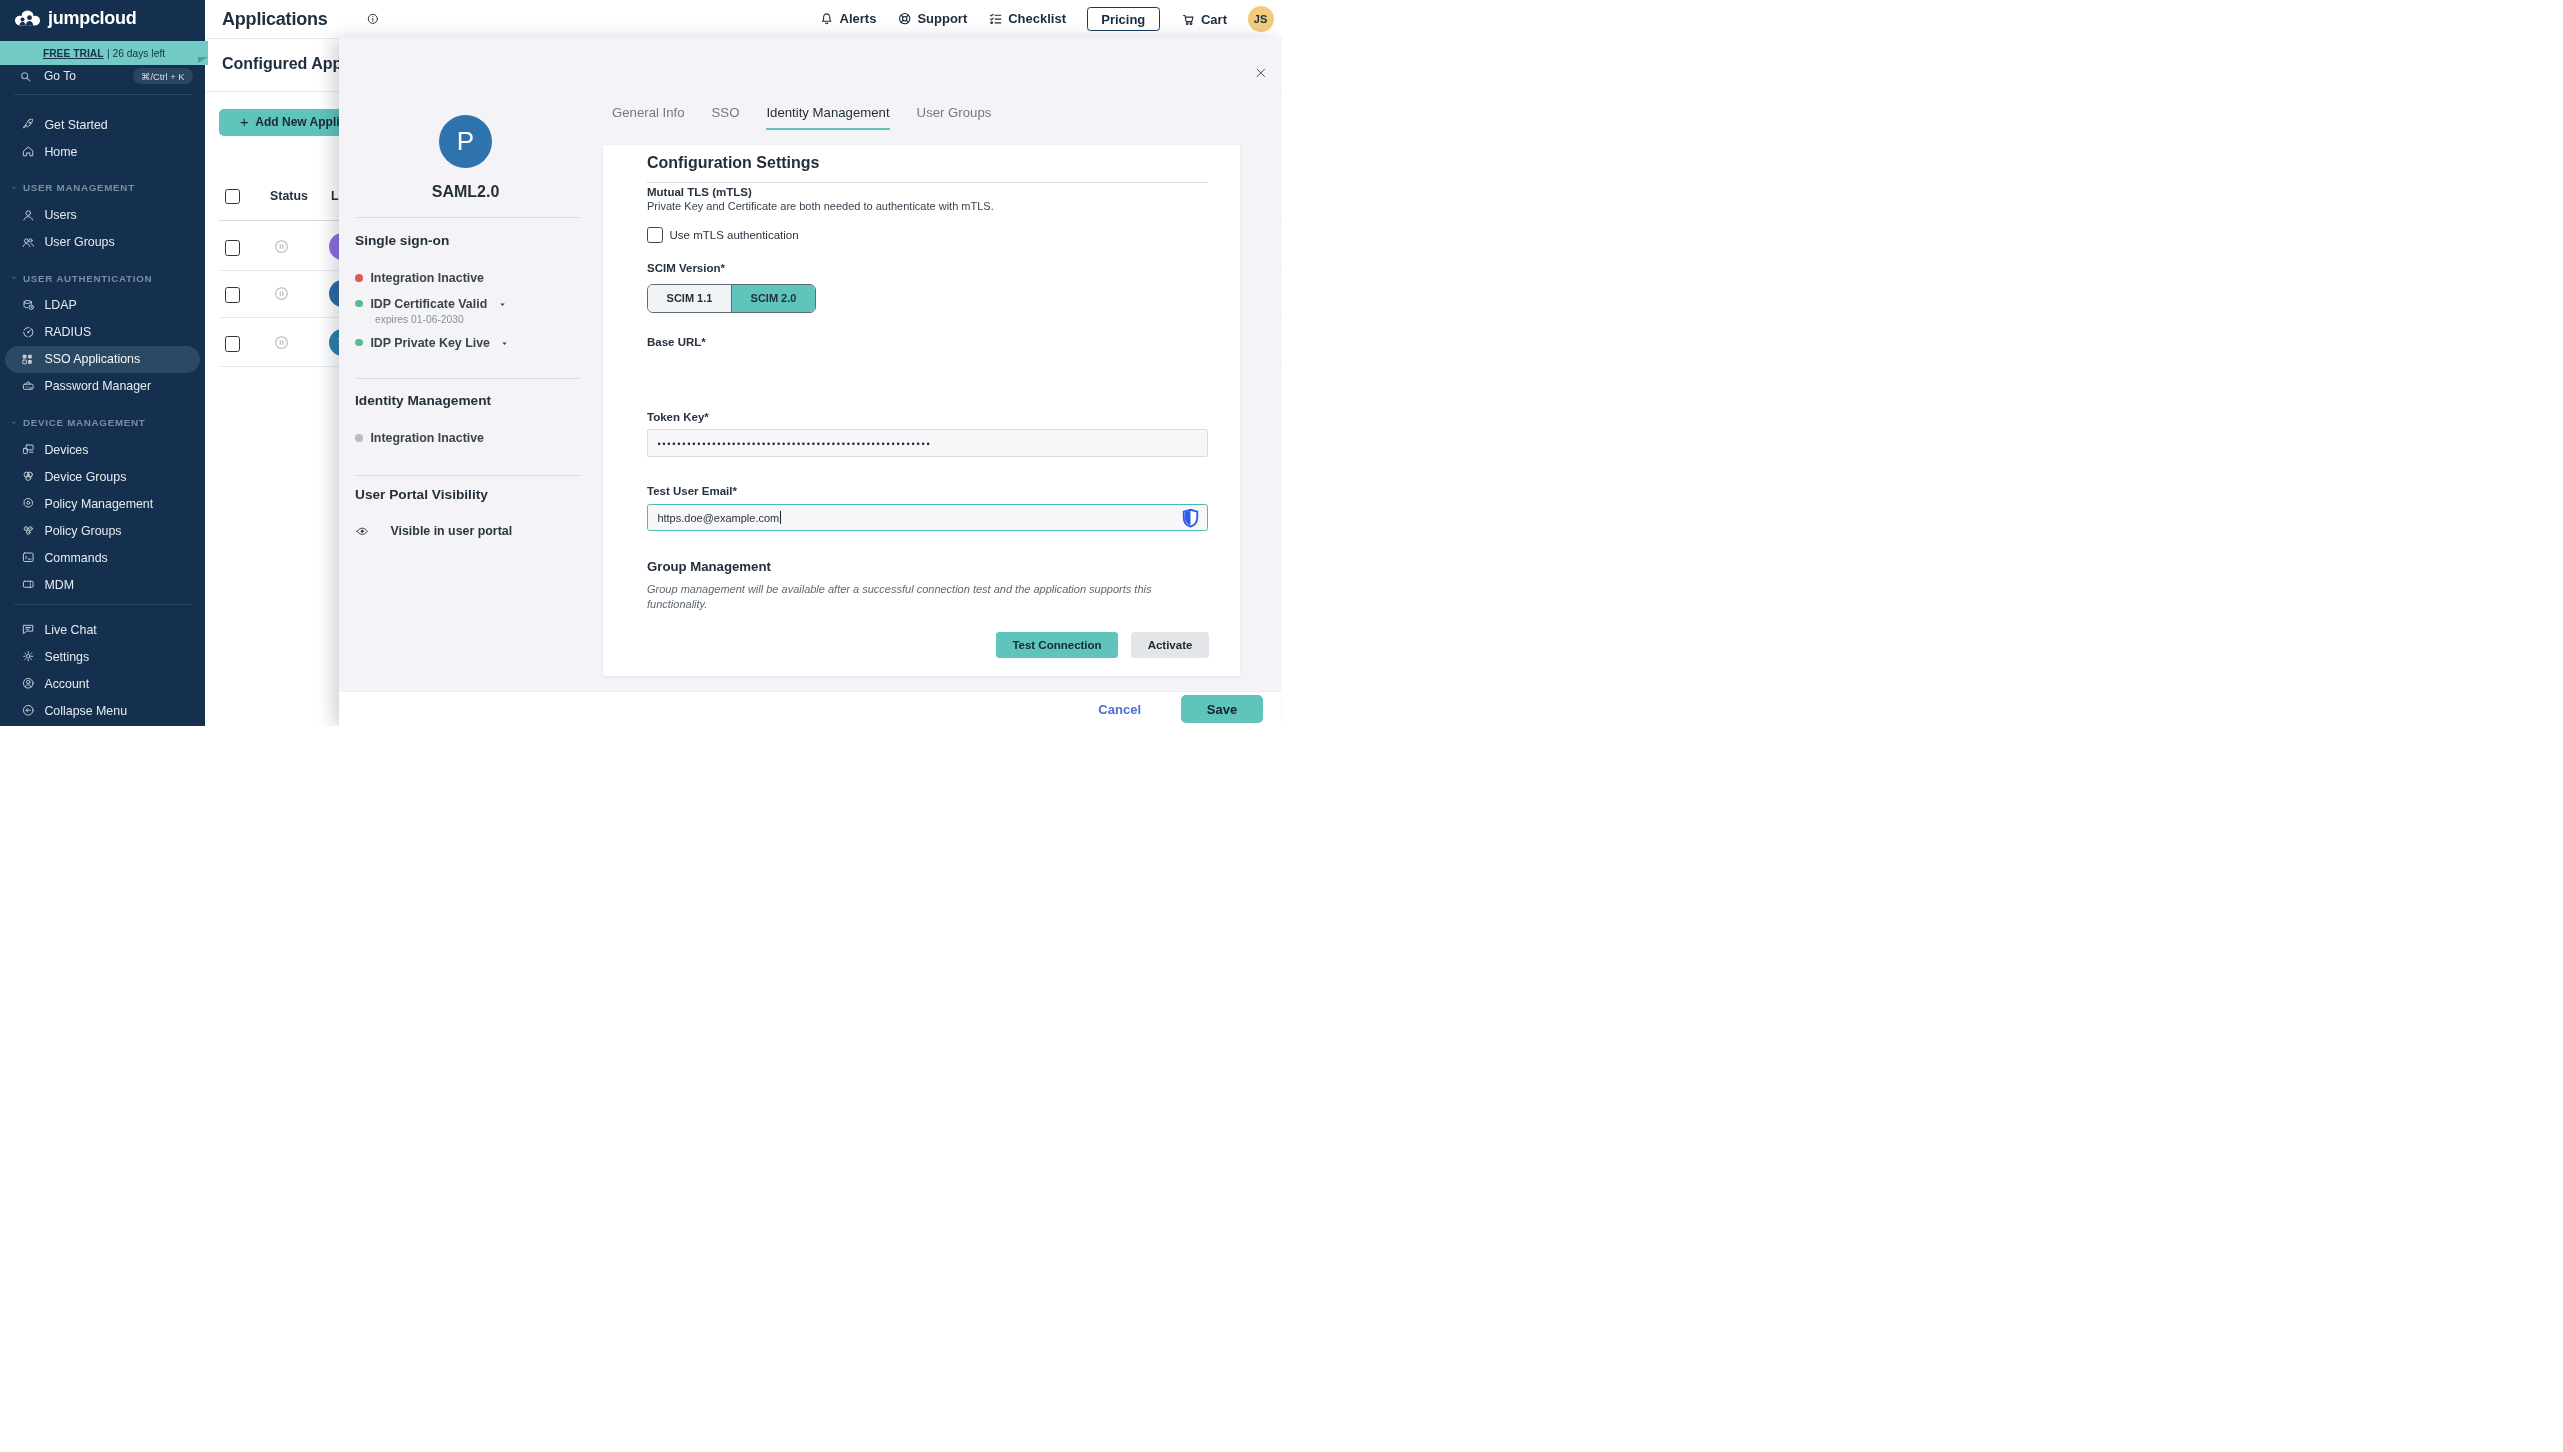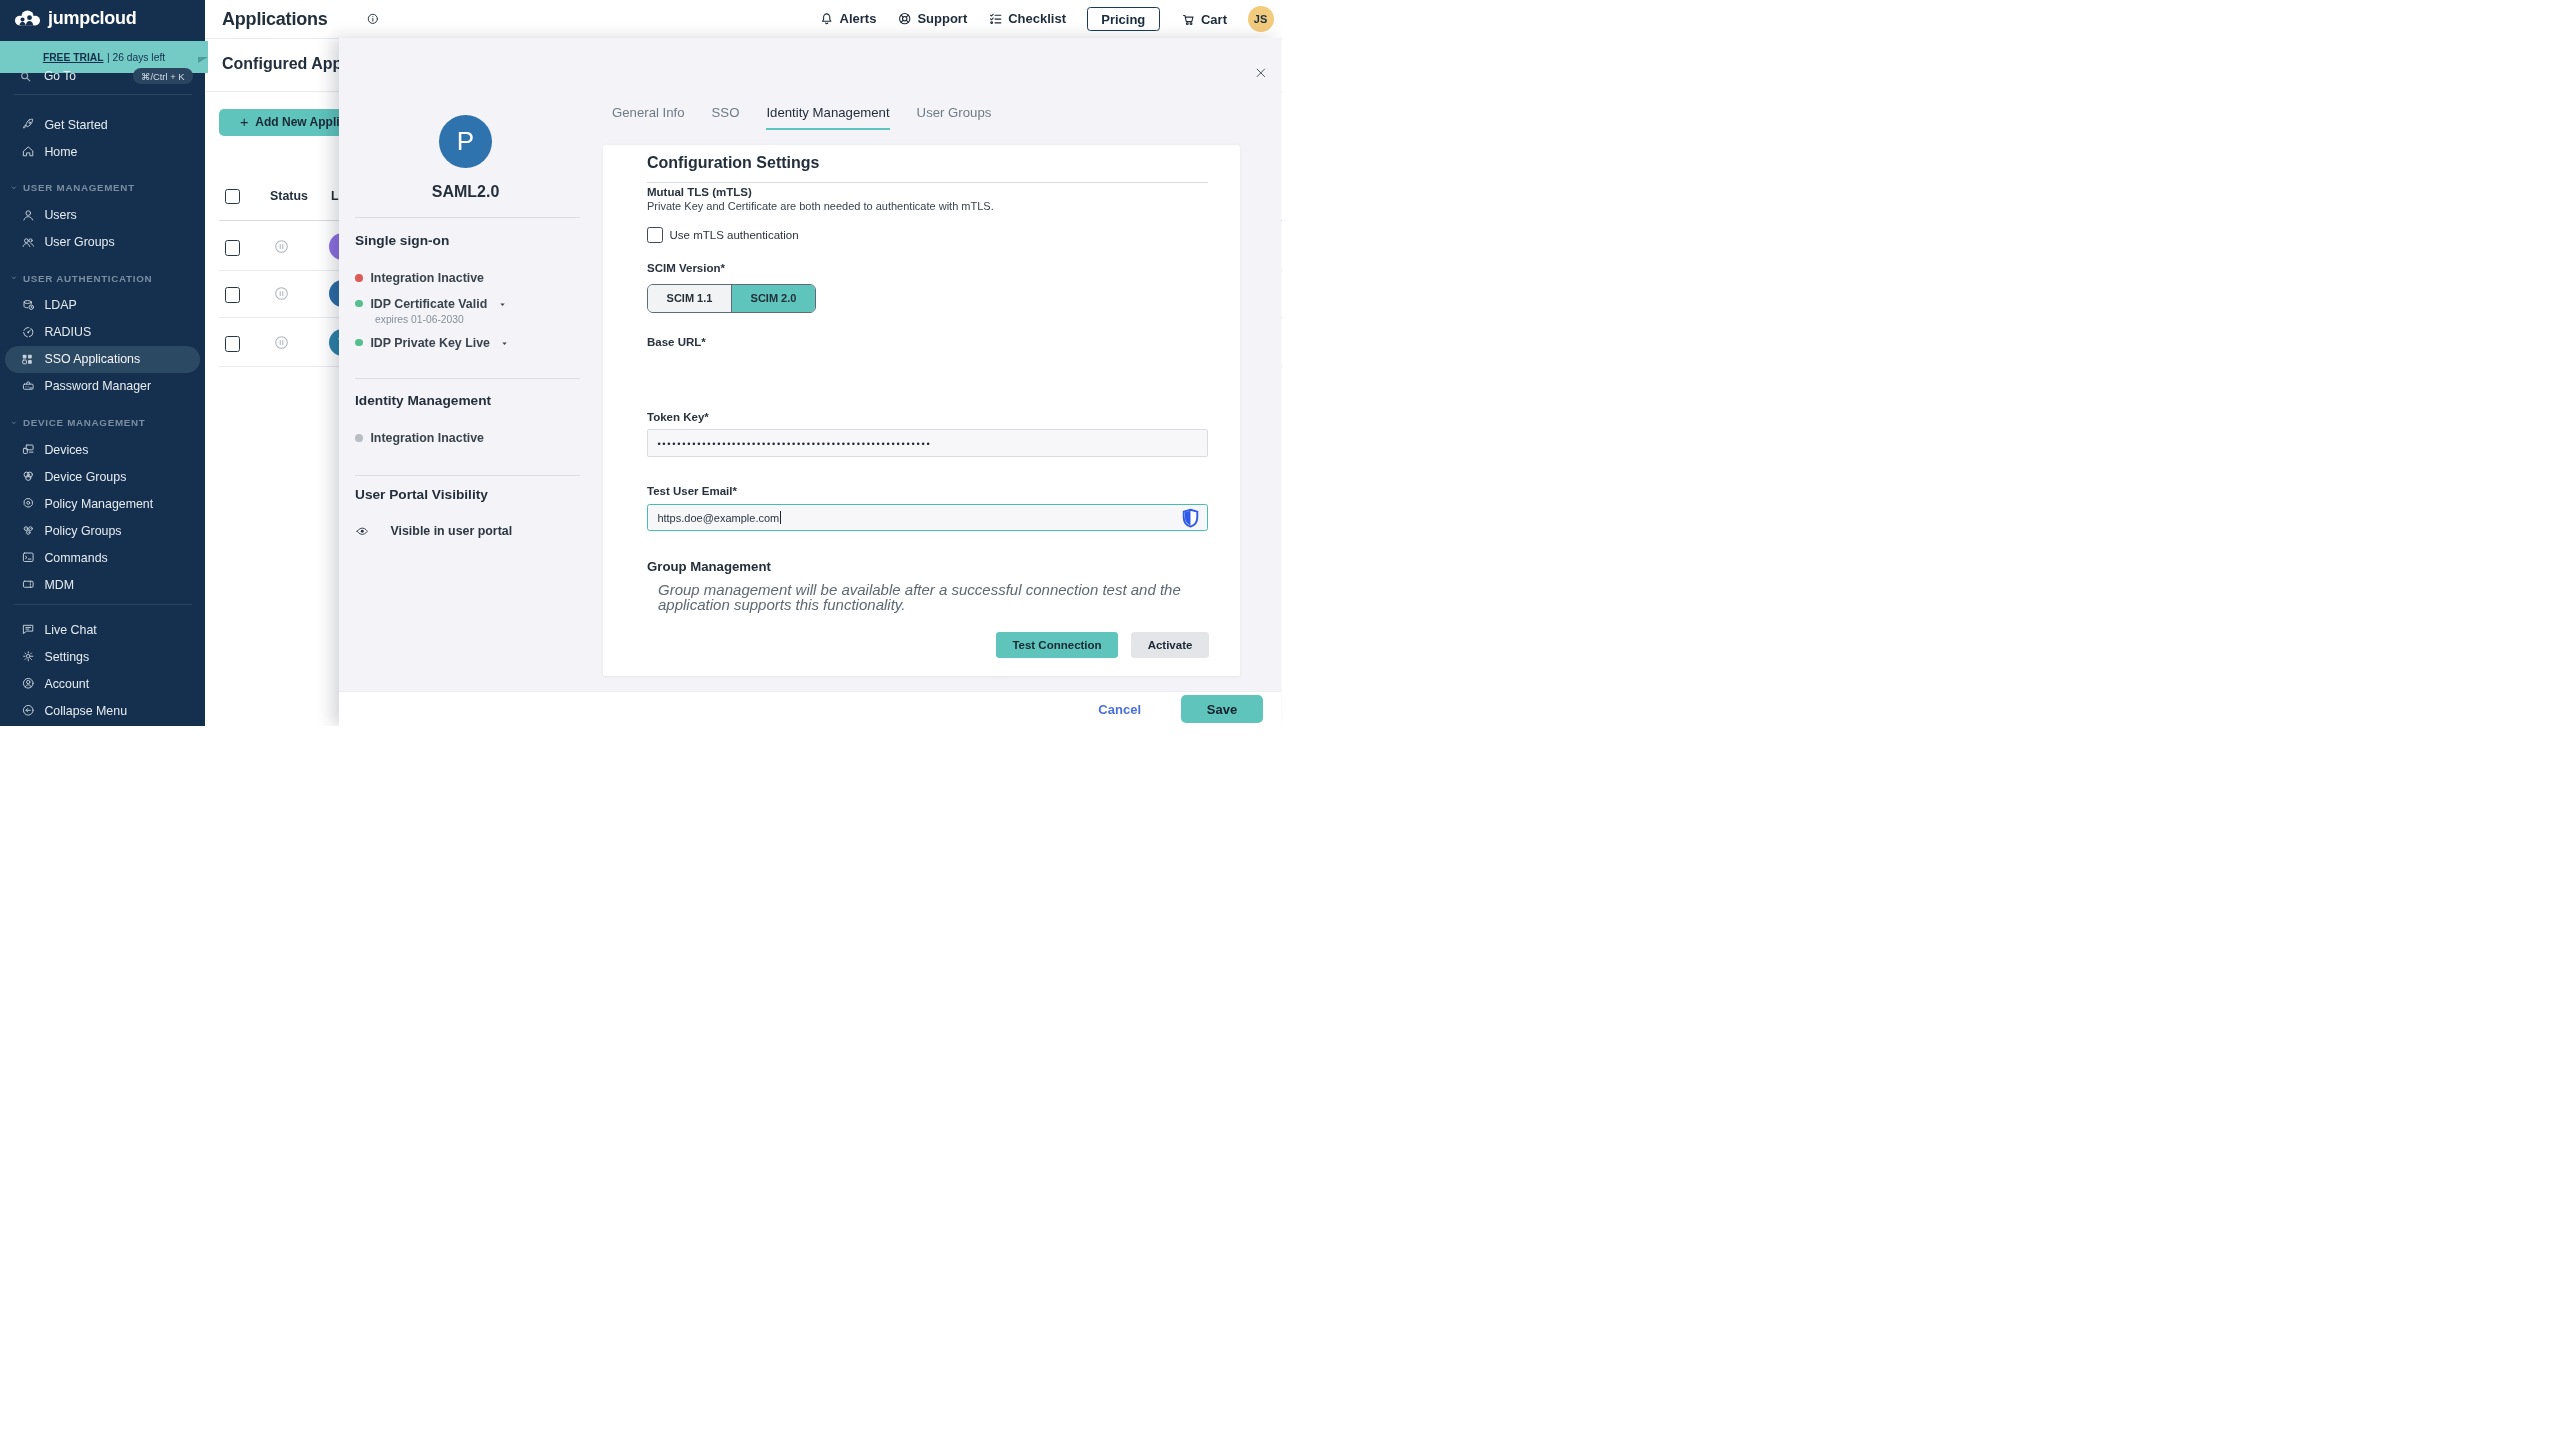--- a/index.html
+++ b/index.html
@@ -4,21 +4,21 @@
 <style>
   html,body{margin:0;padding:0;background:#fff;}
   #app{position:relative;width:1282px;height:726px;overflow:hidden;
        font-family:"Liberation Sans",sans-serif;color:#222F3D;-webkit-font-smoothing:antialiased;}
   .ic{display:inline-block;vertical-align:middle;}
 
   
   #sidebar{position:absolute;left:0;top:0;width:205px;height:726px;background:var(--navy,#15304E);z-index:3;}
   #logo{position:absolute;left:12px;top:7.7px;display:flex;align-items:center;gap:5.1px;}
   #logo .logo-text{color:#fff;font-size:18px;font-weight:700;letter-spacing:-0.3px;}
-  #trial-banner{position:absolute;left:0;top:41px;width:208px;height:32px;background:var(--bannerTeal,#74CBC6);
+  #trial-banner{position:absolute;left:0;top:41px;width:208px;height:24px;background:var(--bannerTeal,#74CBC6);
       display:flex;align-items:center;justify-content:center;font-size:10.3px;color:#14304C;white-space:nowrap;}
   #trial-banner b{text-decoration:underline;font-weight:700;margin-right:3.4px;}
   #trial-fold{position:absolute;left:198px;top:57px;width:0;height:0;border-top:6.8px solid #4E9D98;border-right:10.3px solid transparent;}
   #goto-row{position:absolute;left:0;top:65px;width:205px;height:22px;display:flex;align-items:center;cursor:pointer;}
   #goto-row .gi{color:#9FB0BF;margin-left:19px;}
   #goto-row .gl{color:#E6EBF0;font-size:12px;margin-left:12px;flex:1;}
   #goto-kbd{background:#2A455F;color:#D4DDE5;border-radius:10.3px;font-size:9.4px;padding:2.6px 8.5px;margin-right:12px;}
   .side-div{position:absolute;left:13.7px;width:178px;height:0.9px;background:#2A4560;}
   #nav{position:absolute;left:0;top:111px;width:205px;}
   .nav-item{height:27px;display:flex;align-items:center;padding-left:20.5px;position:relative;cursor:pointer;color:#C6D0D9;}
@@ -102,21 +102,21 @@
   .scim-opt.selected{background:var(--accent,#5EC4BC);border-left:1.3px solid #5D6B76;}
   .finput{position:absolute;left:44px;width:561px;height:28px;background:#F7F7FA;border:0.9px solid #D9DBE0;
       border-radius:1.7px;display:flex;align-items:center;padding:0 9.4px;box-sizing:border-box;font-size:11px;color:#2A3540;}
   #email-input{border:1.7px solid #46BDB3;border-radius:2.6px;height:27px;}
   .censor{display:inline-block;width:32px;height:13px;margin:0 0.9px;border-radius:0.9px;
       background:repeating-linear-gradient(90deg,#c7c7cb 0 3.4px,#dedee2 3.4px 6.8px),repeating-linear-gradient(0deg,rgba(255,255,255,.35) 0 3.4px,rgba(120,120,125,.25) 3.4px 6.8px);
       filter:blur(0.3px);}
   #token-dots{font-size:9.4px;letter-spacing:1.7px;color:#222C38;overflow:hidden;white-space:nowrap;}
   .caret-bar{display:inline-block;width:1.3px;height:13.7px;background:#1c2630;margin-left:0.9px;vertical-align:middle;}
   #email-shield{position:absolute;right:6.8px;top:2.6px;cursor:pointer;}
-  #group-desc{position:absolute;left:55px;top:437px;width:551px;font-size:15px;font-style:italic;color:#5E6872;line-height:15px;}
+  #group-desc{position:absolute;left:44px;top:437px;width:551px;font-size:11px;font-style:italic;color:#5E6872;line-height:15px;}
   .cbtn{position:absolute;top:487px;height:26px;border:none;border-radius:3.4px;font-family:inherit;
       font-size:11.5px;font-weight:700;color:#1C2834;cursor:pointer;}
   #test-conn-btn{right:122px;width:122px;background:var(--accent,#5EC4BC);}
   #activate-btn{right:31px;width:78px;background:#E3E5E8;}
 
   
   #drawer-footer{position:absolute;left:0;top:653px;width:942px;height:35px;background:#fff;border-top:0.9px solid #ECEDF1;}
   #cancel-btn{position:absolute;right:134px;top:8.5px;background:none;border:none;font-family:inherit;
       font-size:13px;font-weight:700;color:var(--blue,#4A6FD6);cursor:pointer;}
   #save-btn{position:absolute;right:18px;top:3.4px;width:82px;height:28px;background:var(--accent,#5EC4BC);

